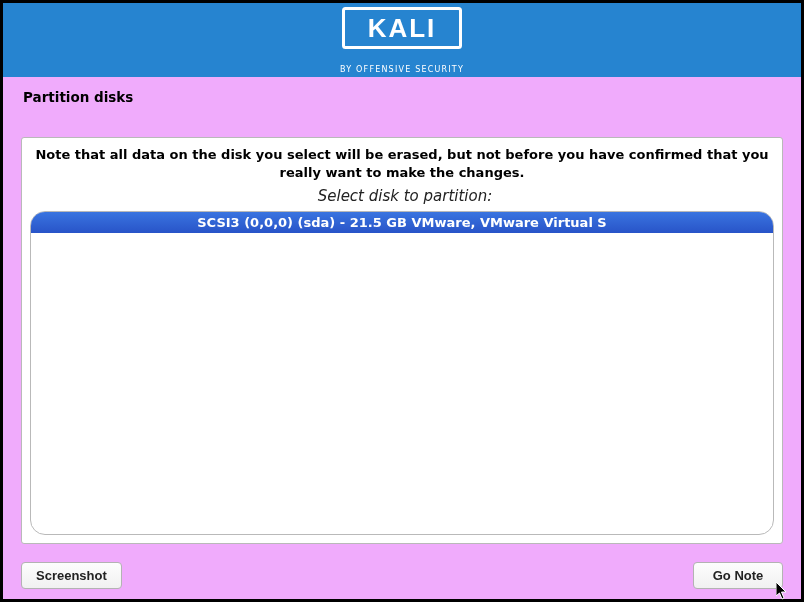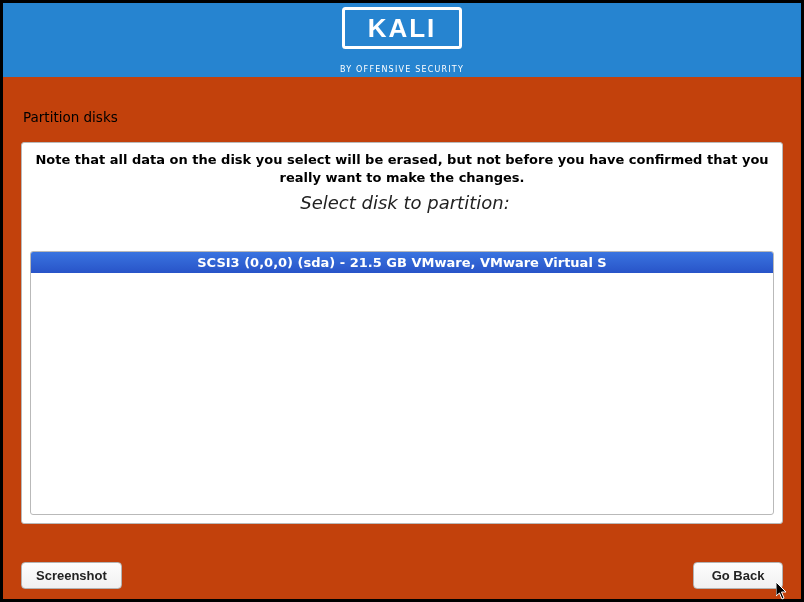--- a/index.html
+++ b/index.html
@@ -13,22 +13,21 @@
       width: 804px;
       height: 602px;
       overflow: hidden;
     }
     .outer-frame {
       width: 804px;
       height: 602px;
       border: 3px solid #000;
       display: flex;
       flex-direction: column;
-      background: #c2410c;
-      gap: 20px;
+      background: #f0abfc;
     }
     .header-bar {
       background: #2684d0;
       height: 74px;
       display: flex;
       align-items: center;
       justify-content: center;
       flex-shrink: 0;
     }
     .kali-logo-box {
@@ -46,24 +45,24 @@
       margin-top: 16px;
       font-weight: 500;
     }
     .content-area {
       flex: 1;
       padding: 12px 18px 10px 18px;
       display: flex;
       flex-direction: column;
     }
     .page-title {
-      font-weight: normal;
+      font-weight: bold;
       font-size: 13.5px;
       color: #000;
-      margin-bottom: 17px;
+      margin-bottom: 32px;
       margin-left: 2px;
     }
     .main-panel {
       border: 1px solid #b9b9b9;
       border-radius: 3px;
       flex: 1;
       padding: 8px 8px 8px 8px;
       background: #fff;
       display: flex;
       flex-direction: column;
@@ -72,33 +71,32 @@
     }
     .instruction-text {
       font-weight: bold;
       font-size: 13px;
       color: #000;
       line-height: 1.35;
       margin-bottom: 4px;
     }
     .select-label {
       font-style: italic;
-      font-size: 18px;
+      font-size: 15px;
       color: #222;
       margin-left: 6px;
       margin-top: 2px;
       margin-bottom: 6px;
     }
     .disk-list {
       border: 1px solid #b9b9b9;
-      border-radius: 3px;
+      border-radius: 15px;
       flex: 1;
       background: #fff;
       overflow: auto;
-      margin-top: 32px;
     }
     .disk-item {
       padding: 3px 6px;
       font-size: 13px;
       font-weight: bold;
       cursor: pointer;
       background: linear-gradient(to bottom, #3a74e0, #2854c8);
       color: #fff;
     }
     .button-row {
@@ -153,20 +151,20 @@
       <div class="select-label">Select disk to partition:</div>
       <div class="disk-list">
         <div class="disk-item">SCSI3 (0,0,0) (sda) - 21.5 GB VMware, VMware Virtual S</div>
       </div>
     </div>
   </div>
 
   <div class="button-row">
     <button class="btn">Screenshot</button>
     <div class="button-row-right">
-      <button class="btn">Go Back</button>
+      <button class="btn">Go Note</button>
     </div>
   </div>
 </div>
 
 <svg class="cursor" width="14" height="18" viewBox="0 0 14 18">
   <path d="M0 0 L0 14 L3.5 11 L6 17 L8 16 L5.5 10 L10 10 Z" fill="#000" stroke="#fff" stroke-width="1"></path>
 </svg>
 
 </body></html>

